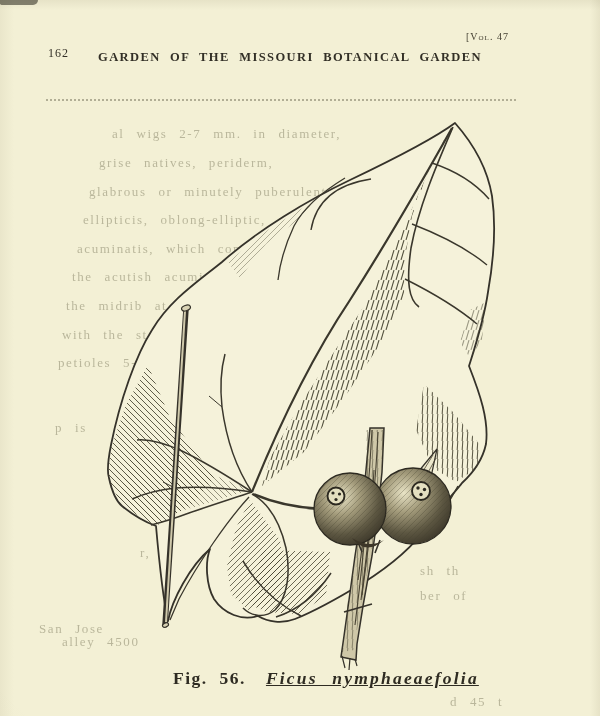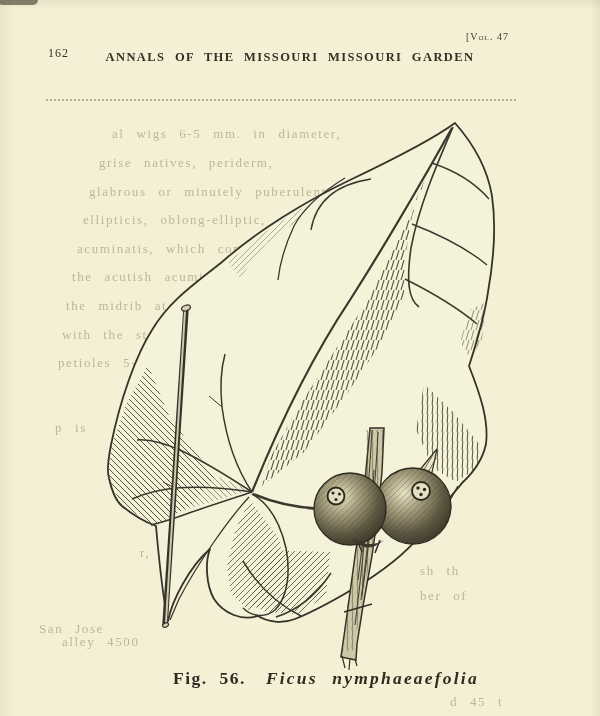--- a/index.html
+++ b/index.html
@@ -19,21 +19,21 @@
   #volume-note{left:466px;top:31px;font-size:10px;letter-spacing:1px;font-variant:small-caps;color:#454133;}
   #page-number{left:48px;top:46px;font-size:12px;letter-spacing:1px;}
   #journal-title{left:85px;top:50px;width:410px;text-align:center;font-size:12.5px;
                  font-weight:700;letter-spacing:1.4px;word-spacing:5px;}
   #species-entry{left:48px;top:84px;font-size:13.5px;word-spacing:2px;color:#2f2c23;}
   #species-entry .sc{font-variant:small-caps;letter-spacing:0.5px;}
   #species-entry .it{font-style:italic;}
   #species-entry span{margin-right:4px;}
   #figure-caption{left:173px;top:668px;font-size:17.5px;color:#2e2b22;}
   #figure-caption .label{letter-spacing:1.5px;word-spacing:6px;font-weight:700;margin-right:20px;}
-  #figure-caption .name{font-style:italic;font-weight:600;letter-spacing:2.2px;word-spacing:8px;}
+  #figure-caption .name{font-style:italic;font-weight:600;letter-spacing:2.2px;word-spacing:8px;text-decoration:underline;}
 
   
   .bt{position:absolute;z-index:1;font-size:13px;color:#6b684c;opacity:.42;
       letter-spacing:1.6px;word-spacing:7px;white-space:nowrap;filter:blur(.45px);}
   .bt0{left:112px;top:126px;} .bt1{left:99px;top:155px;}  .bt2{left:89px;top:184px;}
   .bt3{left:83px;top:212px;}  .bt4{left:77px;top:241px;}  .bt5{left:72px;top:269px;}
   .bt6{left:66px;top:298px;}  .bt7{left:62px;top:327px;}  .bt8{left:58px;top:355px;}
   .bt9{left:55px;top:420px;}  .bt10{left:140px;top:545px;}.bt11{left:62px;top:588px;margin-top:46px;}
   .bt12{left:39px;top:604px;margin-top:17px;} .bt13{left:420px;top:563px;}.bt14{left:420px;top:588px;}
   .bt15{left:450px;top:694px;}
@@ -48,41 +48,41 @@
 </style>
 </head>
 <body>
 
 <div id="page">
 
   <div id="scan-smudge"></div>
   <div id="bleedthrough-rule"></div>
 
   <div>
-    <span class="bt bt0">al wigs 6-5 mm. in diameter,</span>
+    <span class="bt bt0">al wigs 2-7 mm. in diameter,</span>
     <span class="bt bt1">grise natives, periderm,</span>
     <span class="bt bt2">glabrous or minutely puberulent,</span>
     <span class="bt bt3">ellipticis, oblong-elliptic, oblong-</span>
     <span class="bt bt4">acuminatis, which commonly is</span>
     <span class="bt bt5">the acutish acuminate, tapering of</span>
     <span class="bt bt6">the midrib at an angle (about 45°)</span>
     <span class="bt bt7">with the stalk at the angle</span>
     <span class="bt bt8">petioles 5-35 x 4-2</span>
     <span class="bt bt9">p is</span>
     <span class="bt bt10">r,</span>
     <span class="bt bt11">alley 4500</span>
     <span class="bt bt12">San Jose</span>
     <span class="bt bt13">sh th</span>
     <span class="bt bt14">ber of</span>
     <span class="bt bt15">d 45 t</span>
   </div>
 
   <div class="printed" id="volume-note">[Vol. 47</div>
   <div class="printed" id="page-number">162</div>
-  <div class="printed" id="journal-title">ANNALS OF THE MISSOURI MISSOURI GARDEN</div>
+  <div class="printed" id="journal-title">GARDEN OF THE MISSOURI BOTANICAL GARDEN</div>
 
 
   <svg id="botanical-illustration" width="600" height="716" viewBox="0 0 600 716">
     <defs>
       <pattern id="pHatchA" width="5" height="10" patternUnits="userSpaceOnUse">
         <path d="M1,10 L4,0" stroke="#45422f" stroke-width="1.1"></path>
       </pattern>
       <pattern id="pHatchB" width="6" height="6" patternUnits="userSpaceOnUse">
         <path d="M0,0 L6,6" stroke="#45422f" stroke-width="1"></path>
       </pattern>

